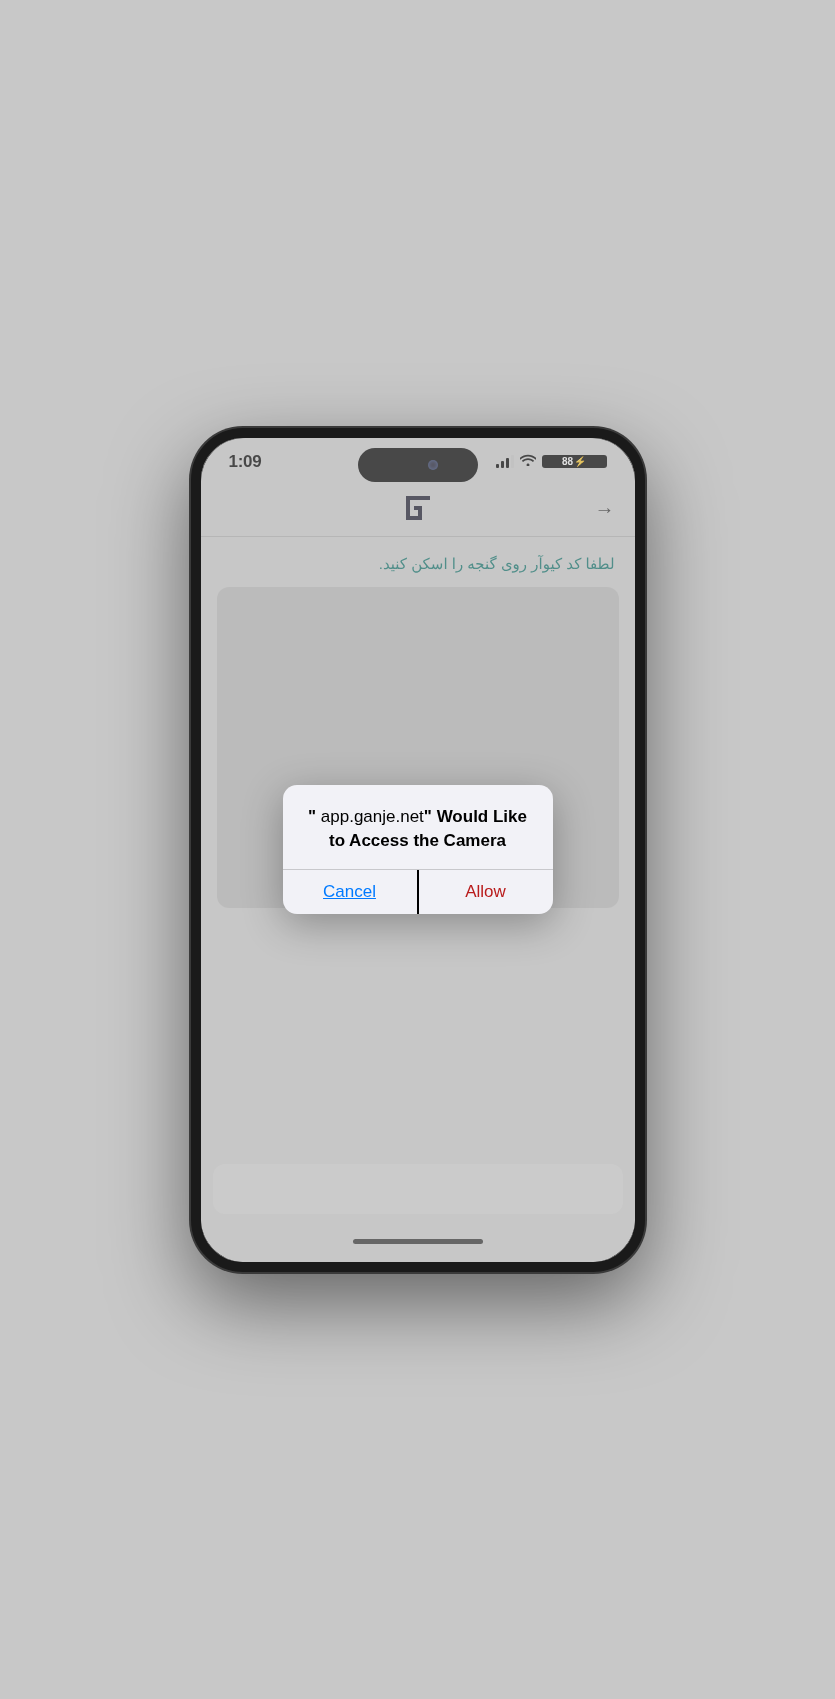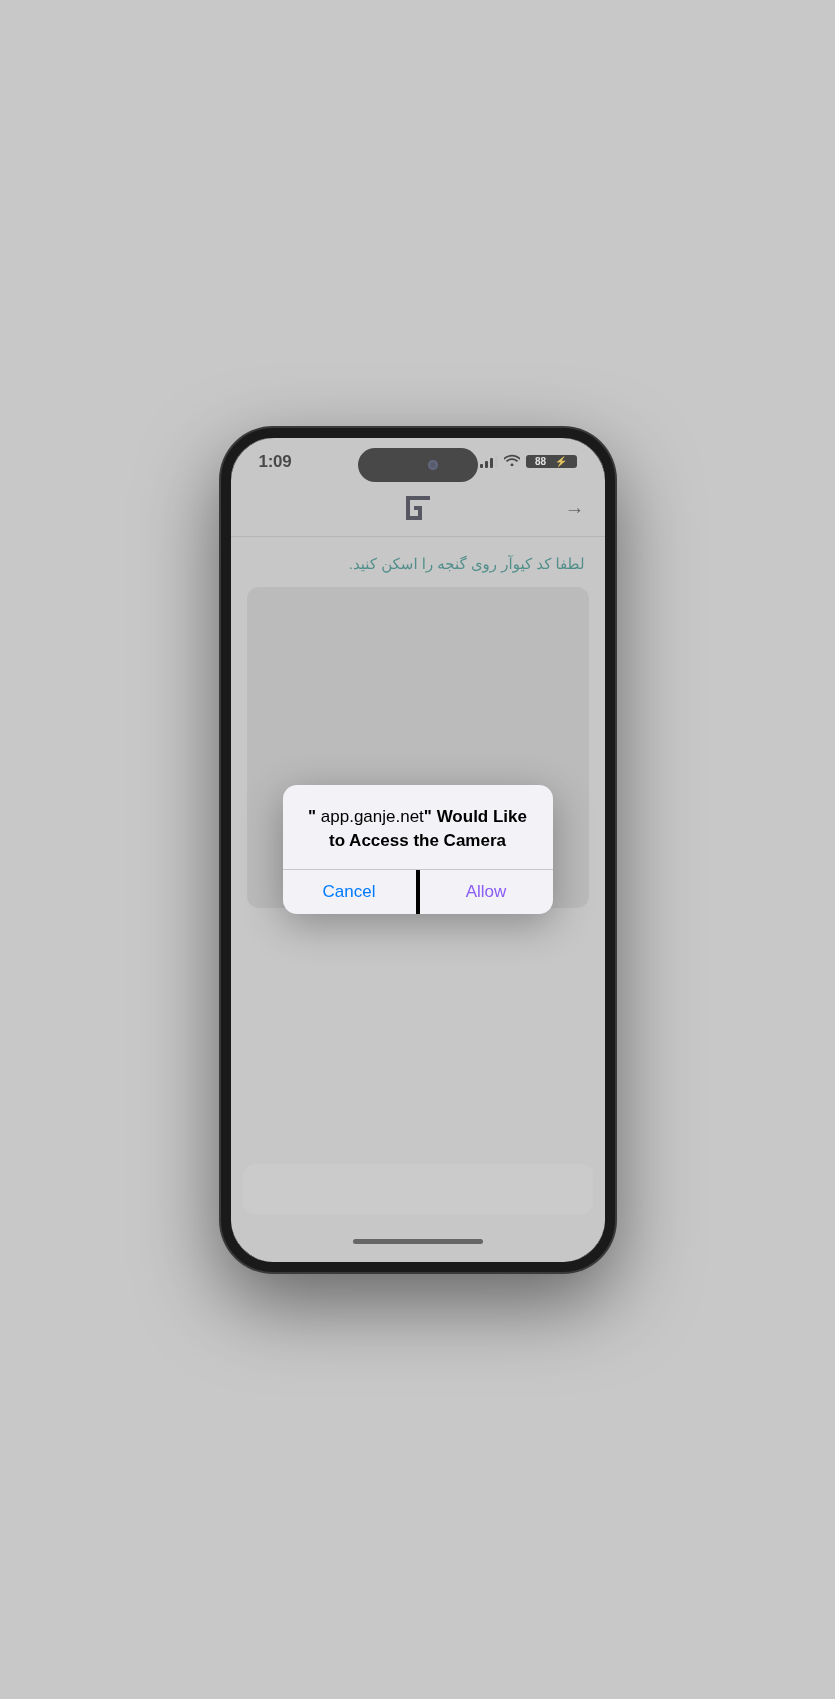--- a/index.html
+++ b/index.html
@@ -7,21 +7,21 @@
     body {
       background: #c8c8c8;
       display: flex;
       justify-content: center;
       align-items: center;
       min-height: 100vh;
       font-family: -apple-system, BlinkMacSystemFont, 'Helvetica Neue', Arial, sans-serif;
     }
 
     .phone-frame {
-      width: 394px;
+      width: 454px;
       height: 844px;
       background: #d1d1d1;
       border-radius: 52px;
       border: 10px solid #1a1a1a;
       position: relative;
       overflow: hidden;
       box-shadow:
         0 0 0 2px #3a3a3a,
         0 30px 80px rgba(0,0,0,0.5),
         inset 0 0 0 1px #555;
@@ -100,25 +100,25 @@
     .wifi-icon {
       font-size: 13px;
       color: #000;
     }
 
     .battery-badge {
       background: #000;
       color: #fff;
       font-size: 10px;
       font-weight: 700;
-      padding: 1px 9px;
+      padding: 1px 20px;
       border-radius: 3px;
       display: flex;
       align-items: center;
-      gap: 9px;
+      gap: 1px;
     }
 
     
     .dynamic-island {
       position: absolute;
       top: 10px;
       left: 50%;
       transform: translateX(-50%);
       width: 120px;
       height: 34px;
@@ -255,25 +255,26 @@
       text-align: center;
       font-size: 17px;
       cursor: pointer;
       background: transparent;
       border: none;
       outline: none;
     }
 
     .alert-btn-cancel {
       color: #007AFF;
-      border-right: 4px solid #000000;
+      border-right: 2px solid #000000;
+      text-decoration: underline;
     }
 
     .alert-btn-allow {
-      color: #8b5cf6;
+      color: #b91c1c;
       font-weight: 400;
     }
 
     
     .bottom-card {
       position: absolute;
       bottom: 48px;
       left: 12px;
       right: 12px;
       background: #e0e0e0;

